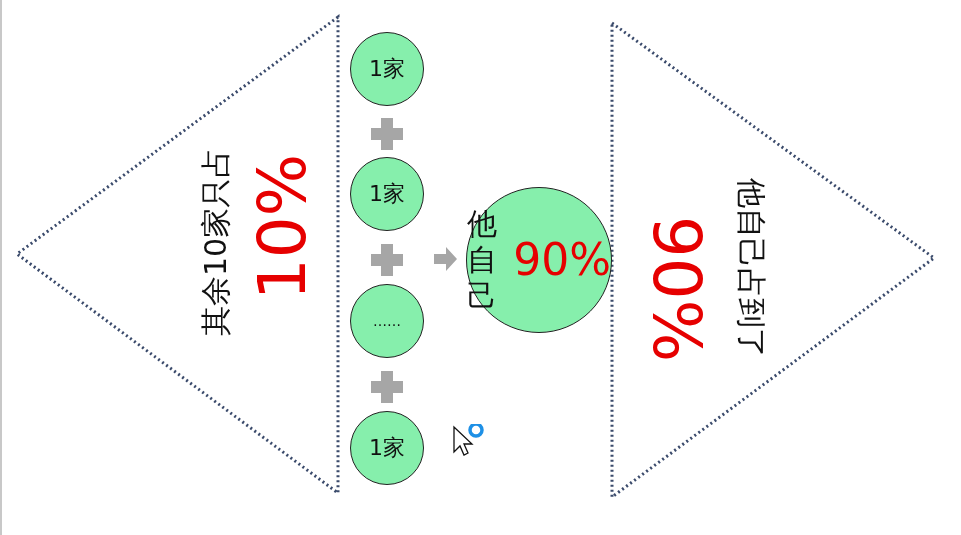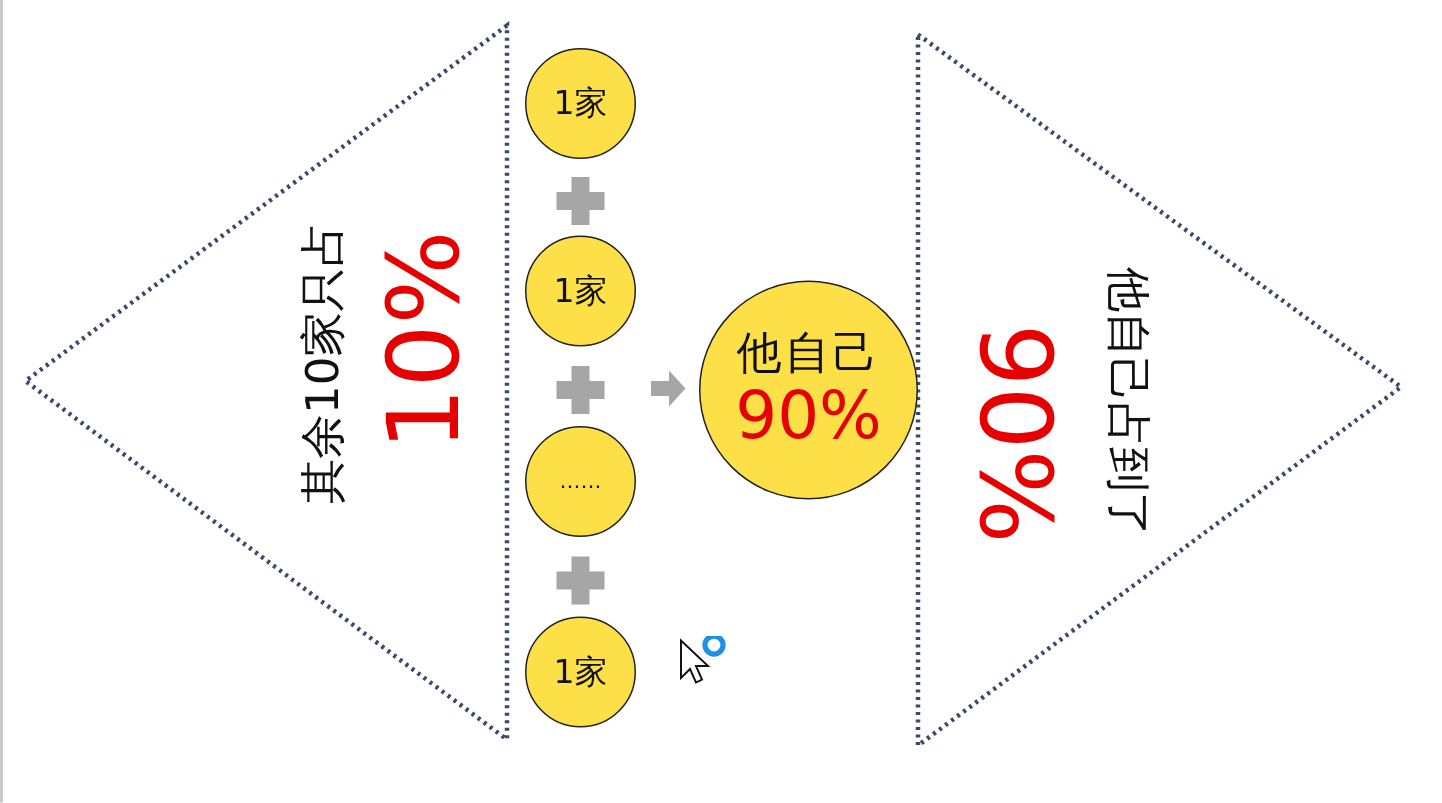--- a/index.html
+++ b/index.html
@@ -16,26 +16,26 @@
     .rot-left {
       position: absolute; transform-origin: center center;
       transform: rotate(-90deg); white-space: nowrap;
     }
     .rot-right {
       position: absolute; transform-origin: center center;
       transform: rotate(90deg); white-space: nowrap;
     }
     .circle {
       position: absolute; border: 1px solid #222; border-radius: 50%;
-      background: #fde047; display: flex; align-items: center; justify-content: center;
+      background: #86efac; display: flex; align-items: center; justify-content: center;
       box-sizing: border-box; color: #111;
     }
     .small-circle { width: 74px; height: 74px; font-size: 22px; }
     .big-circle {
-      width: 146px; height: 146px; flex-direction: column;
+      width: 146px; height: 146px; flex-direction: row;
     }
     .big-circle .label { font-size: 30px; color: #111; line-height: 36px; letter-spacing: 2px; }
     .big-circle .pct { font-size: 44px; color: #e60000; line-height: 48px; }
     .plus {
       position: absolute; width: 32px; height: 32px;
     }
     .plus::before, .plus::after {
       content: ""; position: absolute; background: #a6a6a6;
     }
     .plus::before { left: 10px; top: 0; width: 12px; height: 32px; }

